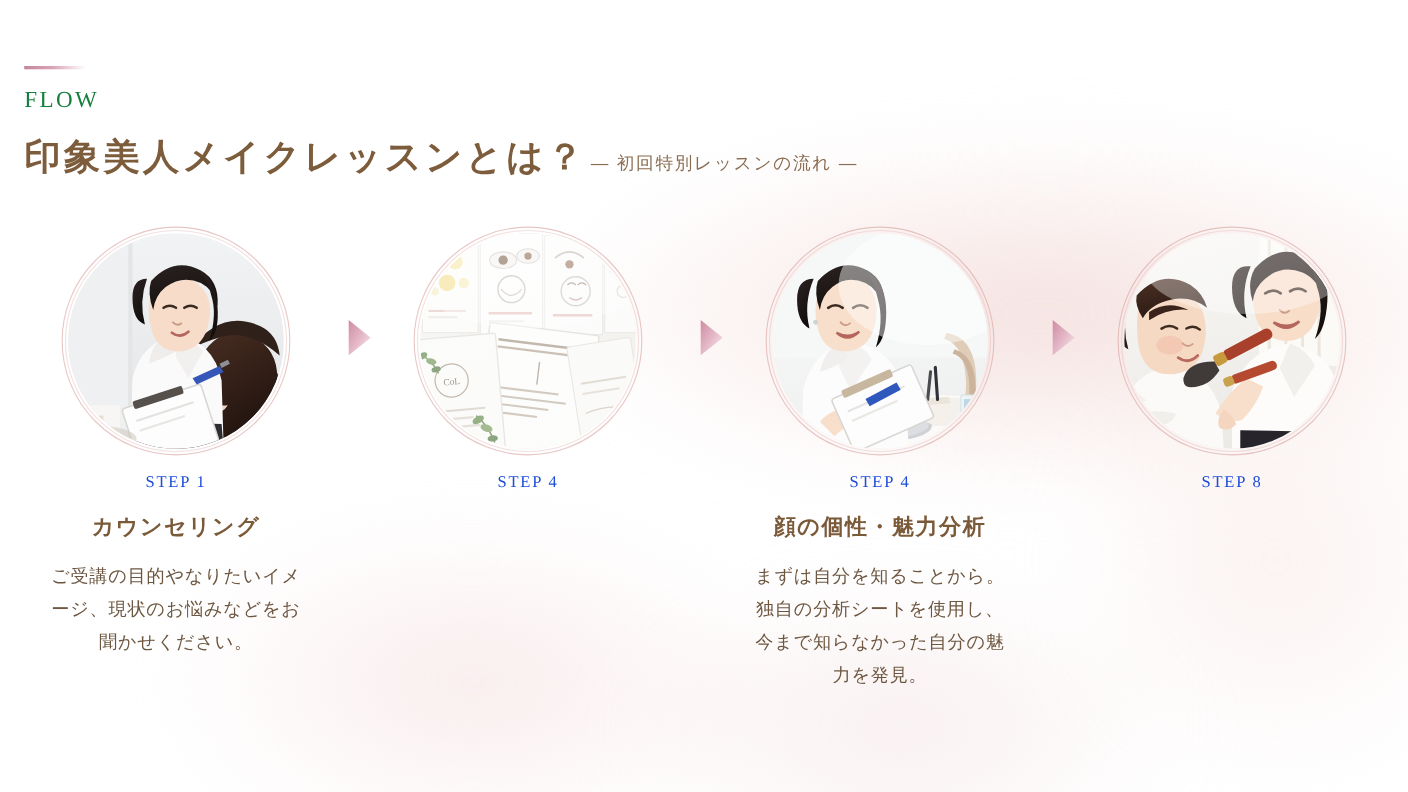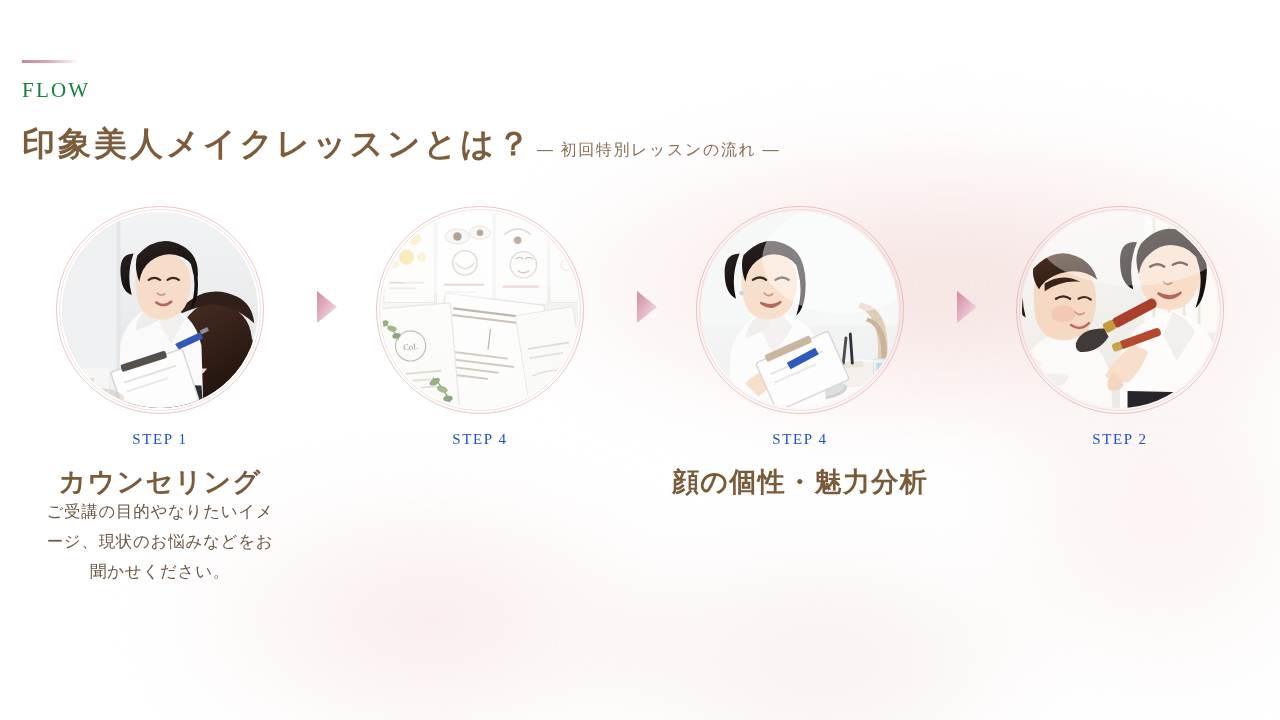--- a/index.html
+++ b/index.html
@@ -152,36 +152,37 @@
     font-family: "Liberation Serif", serif;
     font-size: 15px;
     letter-spacing: 1.6px;
     color: #1d4ed8;
     margin-top: 18px;
     line-height: 1;
   }
 
   .step-head {
     font-family: "Liberation Serif", serif;
-    font-size: 27px;
+    font-size: 20px;
     font-weight: 600;
     letter-spacing: 1.4px;
     color: #7a5a39;
     margin-top: 22px;
     line-height: 1;
     white-space: nowrap;
   }
 
   .step-body {
     font-family: "Liberation Sans", sans-serif;
     font-size: 16.5px;
     line-height: 1.82;
     letter-spacing: 0.7px;
     color: #6d5741;
     text-align: center;
+    margin-top: 20px;
     width: 242px;
   }
 
   
   .arrow {
     position: absolute;
     top: 84px;
     right: -18px;
     width: 22px; height: 34px;
     z-index: 3;
@@ -477,20 +478,21 @@
               <rect x="74" y="168" width="48" height="2" fill="#eae8e5"></rect>
             </g>
             <path d="M90 160 l30 -16 l4 7 l-30 16 z" fill="#2f58bd"></path>
 
             <ellipse cx="150" cy="50" rx="86" ry="58" fill="#ffffff" opacity="0.45"></ellipse>
           </svg>
         </div>
       </div>
       <div class="step-num">STEP 4</div>
       <div class="step-head">顔の個性・魅力分析</div>
+      <div class="step-body">まずは自分を知ることから。独自の分析シートを使用し、今まで知らなかった自分の魅力を発見。</div>
 
       <div class="arrow">
         <svg viewBox="0 0 22 34" aria-hidden="true">
           <defs>
             <linearGradient id="ag3" x1="0" y1="0" x2="1" y2="1">
               <stop offset="0" stop-color="#cf8ba3"></stop>
               <stop offset="55%" stop-color="#e6bccb"></stop>
               <stop offset="100%" stop-color="#f9eef2"></stop>
             </linearGradient>
           </defs>
@@ -567,17 +569,17 @@
 
             <g transform="rotate(-20 108 142)">
               <rect x="104" y="136" width="46" height="9" rx="4" fill="#b54a30"></rect>
               <rect x="96" y="136" width="10" height="9" rx="3" fill="#c9a24c"></rect>
             </g>
 
             <ellipse cx="118" cy="30" rx="100" ry="48" fill="#ffffff" opacity="0.35"></ellipse>
           </svg>
         </div>
       </div>
-      <div class="step-num">STEP 2</div>
+      <div class="step-num">STEP 8</div>
     </div>
 
   </div>
 </div>
 
 </body></html>

